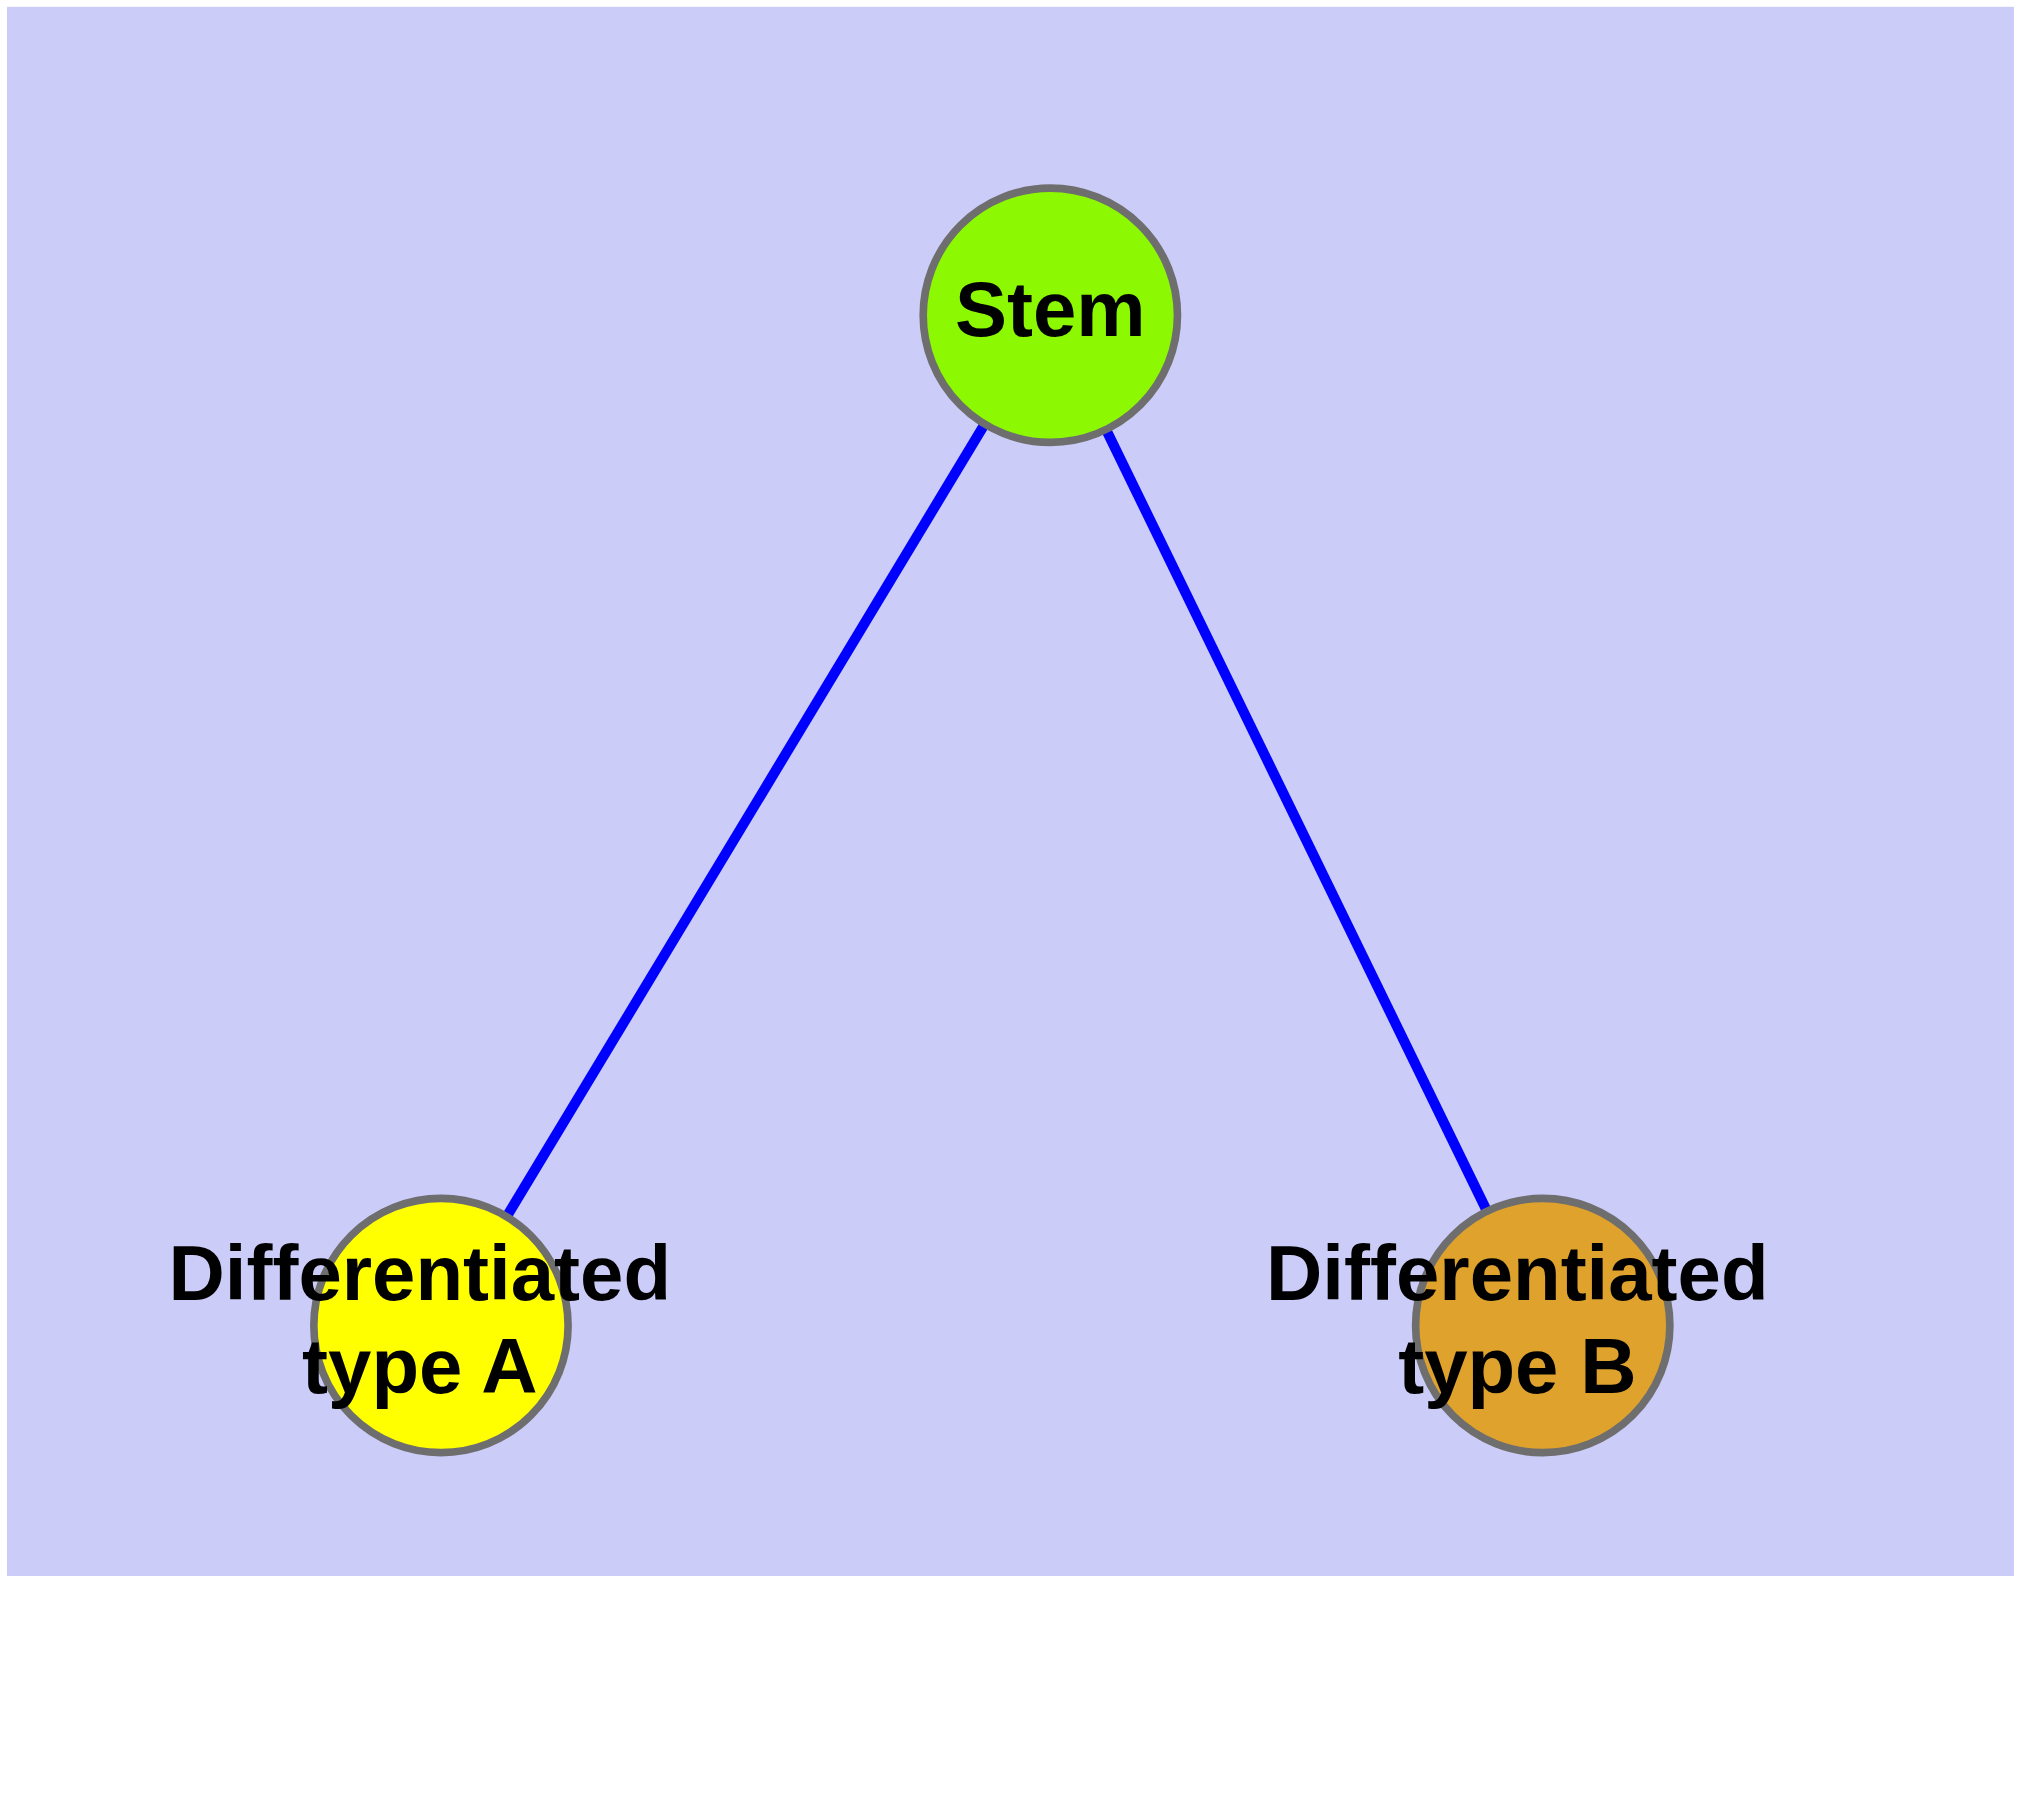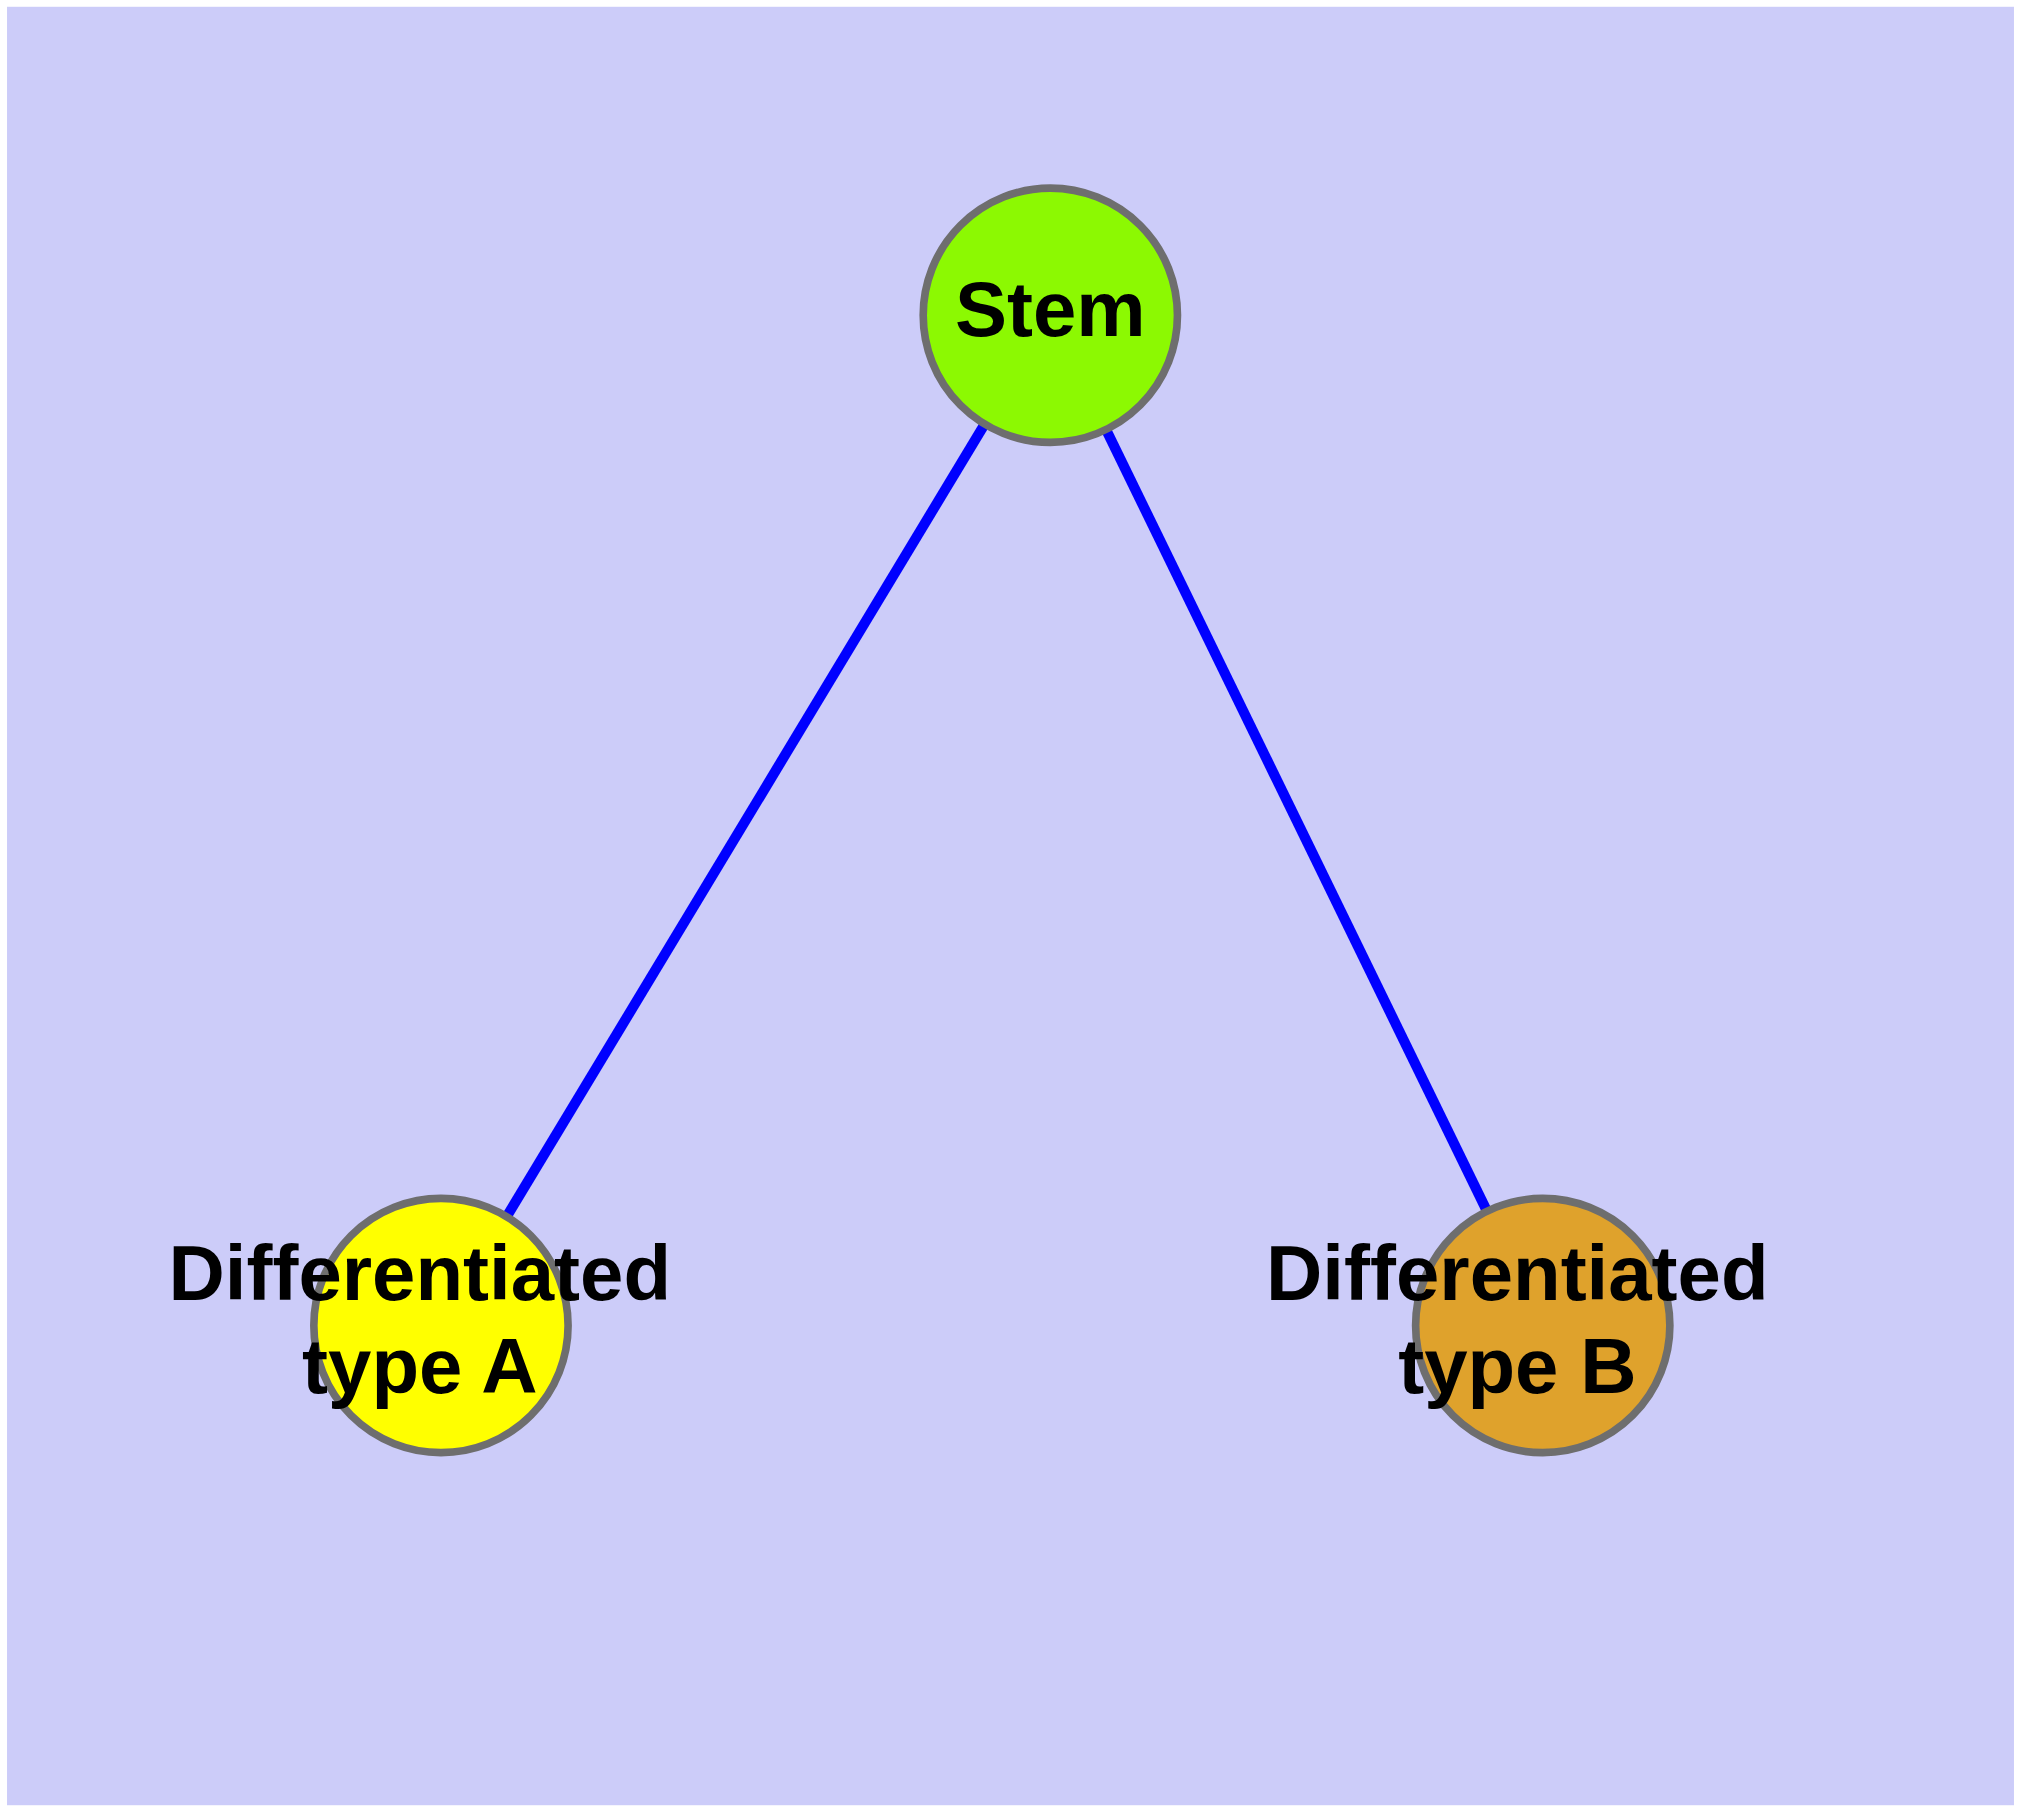--- a/index.html
+++ b/index.html
@@ -3,21 +3,21 @@
 <meta charset="utf-8">
 <style>
   html, body {
     margin: 0;
     padding: 0;
     background: #ffffff;
   }
   #canvas-root {
     position: relative;
     width: 2021px;
-    height: 1812px;
+    height: 1576px;
     background: #ffffff;
     overflow: hidden;
     font-family: "Liberation Sans", sans-serif;
   }
   #graph-svg {
     position: absolute;
     top: 0;
     left: 0;
     width: 2021px;
     height: 1812px;

